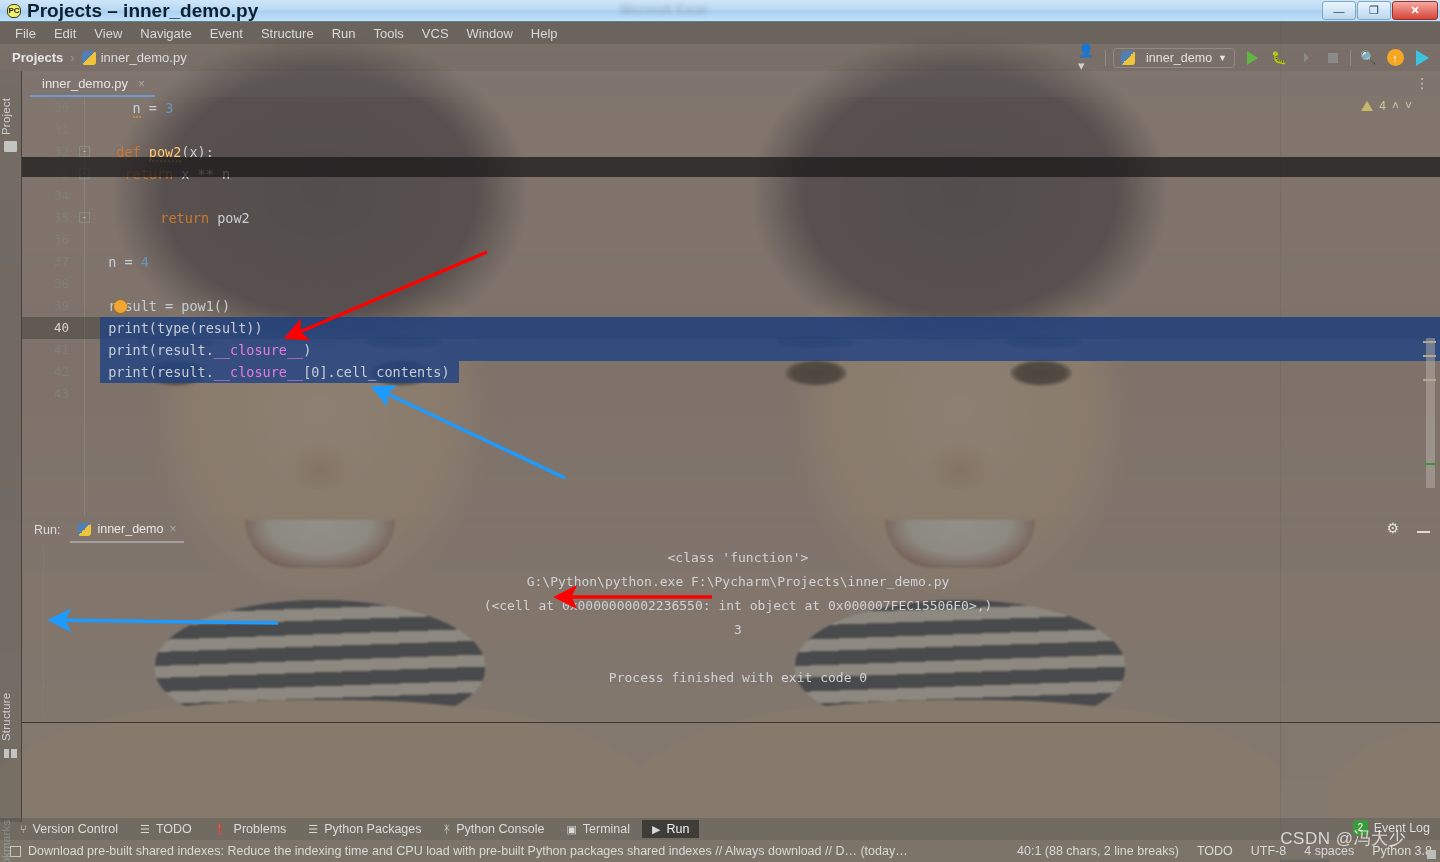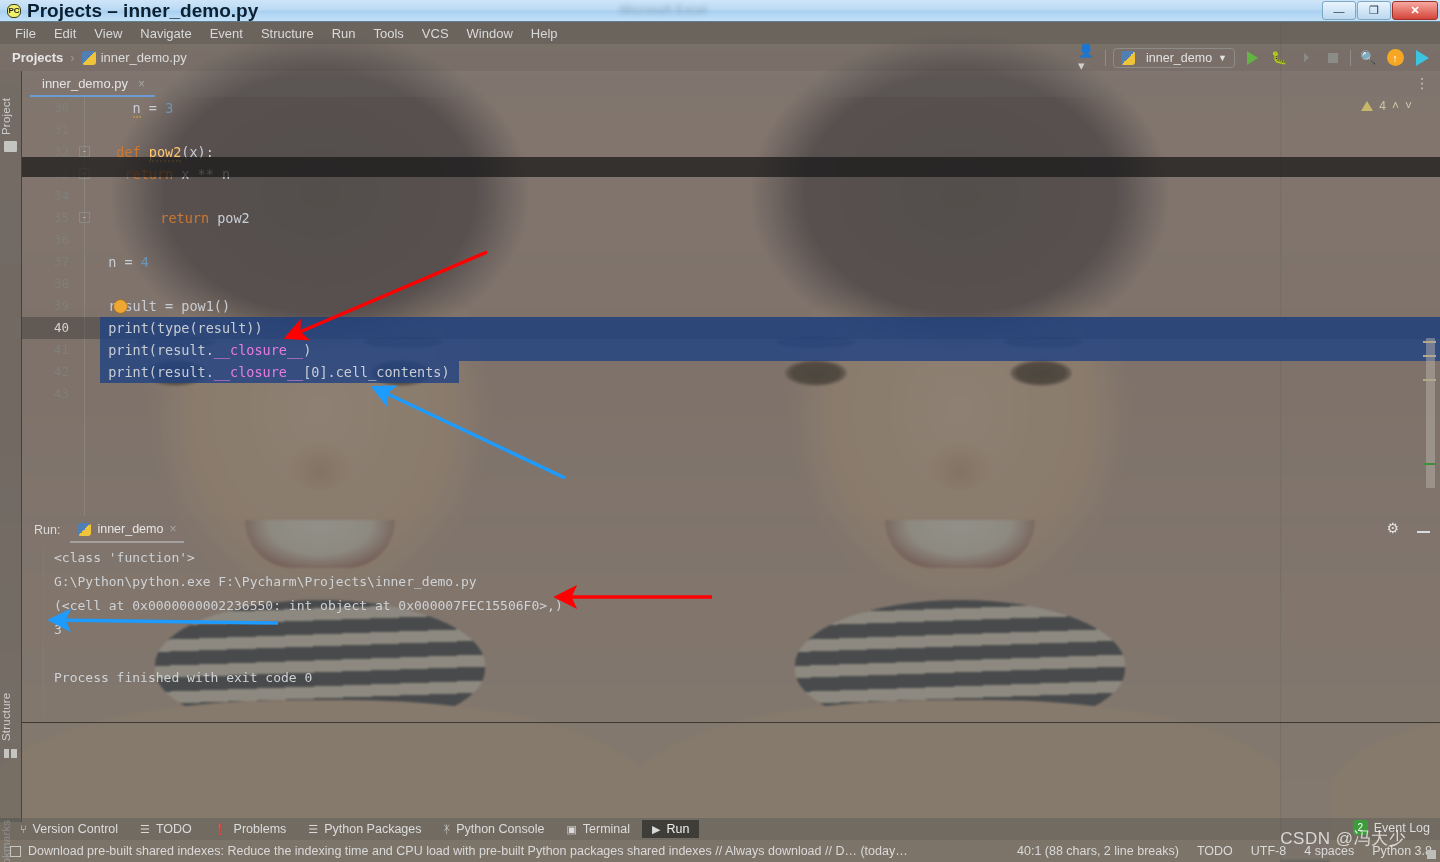--- a/index.html
+++ b/index.html
@@ -126,21 +126,21 @@
   .squig{ border-bottom:2px dotted #b08a50; }
 
   
   .sbar{ position:absolute; right:2px; top:26px; bottom:0; width:14px; }
   .sthumb{ position:absolute; right:3px; top:215px; width:9px; height:150px; background:rgba(190,185,175,.45); border-radius:1px;}
   .mk{ position:absolute; right:2px; width:13px; height:2px; background:#b2a88d;}
   .mk.green{ background:#3f8f3f; width:12px; }
 
   
   #run-panel{ position:absolute; left:22px; top:516px; right:0; height:206px; z-index:65;
-     background:rgba(64,64,61,.20); }
+     background:rgba(64,64,61,.20);text-align:center; }
   #run-head{ position:relative; height:28px; display:flex; align-items:center; gap:10px; padding-left:12px;}
   #run-head .lbl{ color:#dcdcdc; font-size:12.5px;}
   #run-head .rtab{ display:flex; align-items:center; gap:6px; height:26px; padding:0 8px;
      color:#e6e6e6; font-size:12.5px; border-bottom:2px solid rgba(180,180,180,.7);}
   .pyglyph{ width:13px;height:13px;border-radius:3px;
      background:linear-gradient(135deg,#4f7fb5 0 50%, #f0c43a 50% 100%); }
   #run-head .x{ color:#a5a5a2; font-size:12px;}
   .run-tools{ position:absolute; right:10px; top:4px; display:flex; align-items:center; gap:18px;}
   .gear{ color:#e2e2e2; font-size:14px;}
   .minus{ display:inline-block; width:13px;height:2px; background:#dcdcdc;}

